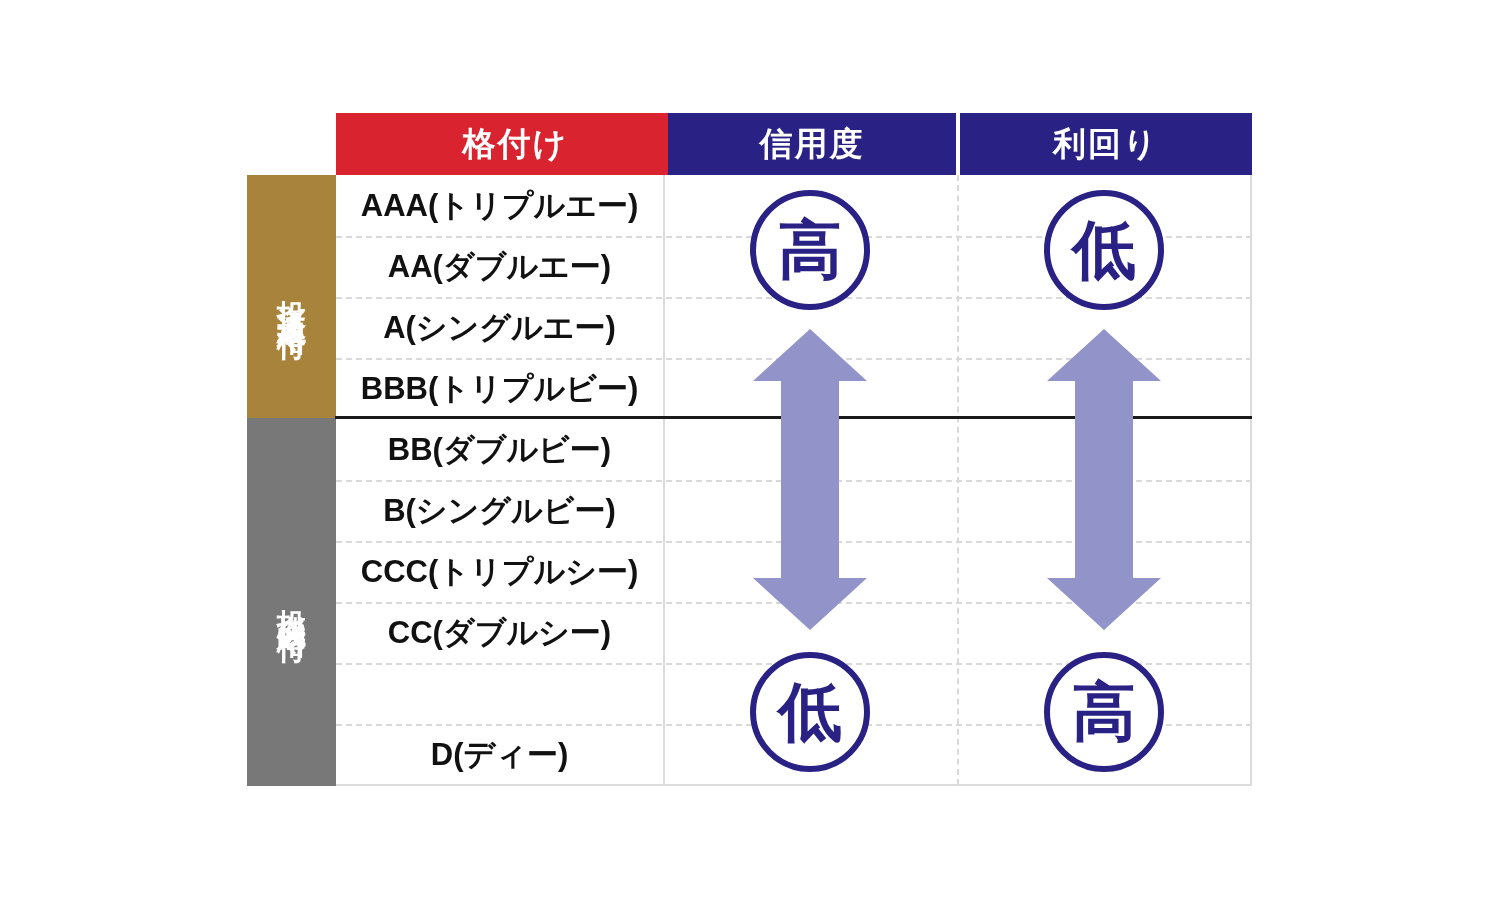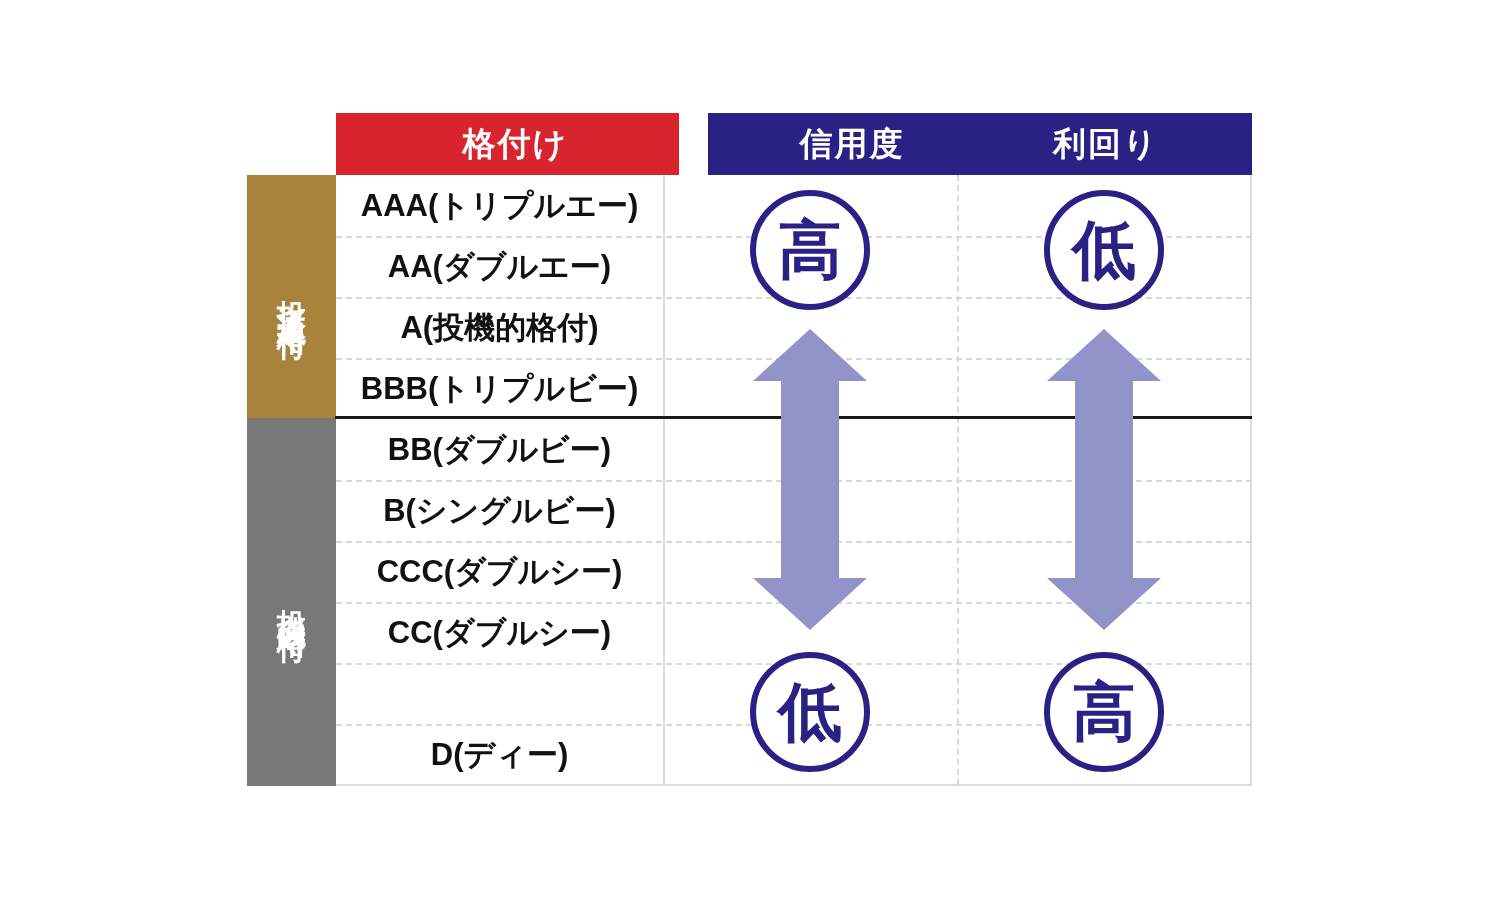--- a/index.html
+++ b/index.html
@@ -19,21 +19,21 @@
     height: 62px;
     display: flex;
     align-items: center;
     justify-content: center;
     color: #ffffff;
     font-size: 33px;
     font-weight: 700;
     letter-spacing: 2px;
   }
   .hdr-rating { left: 336px; width: 327px; background: #d9232e; padding-left: 16px; }
-  .hdr-credit { left: 668px; width: 288px; background: #2a2184; margin-left: 40px; }
+  .hdr-credit { left: 668px; width: 288px; background: #2a2184; }
   .hdr-yield  { left: 960px; width: 292px; background: #2a2184; }
 
   
   .band {
     position: absolute;
     left: 247px;
     width: 89px;
     display: flex;
     align-items: center;
     justify-content: center;
@@ -164,25 +164,25 @@
   <div class="hline" style="top:663px"></div>
   <div class="hline" style="top:724px"></div>
   <div class="hline-bottom"></div>
   <div class="vline-solid" style="left:663px"></div>
   <div class="vline-dashed" style="left:957px"></div>
   <div class="vline-solid" style="left:1250px"></div>
   <div class="divider-black"></div>
 
   <div class="rating-row" style="top:175px">AAA(トリプルエー)</div>
   <div class="rating-row" style="top:236px">AA(ダブルエー)</div>
-  <div class="rating-row" style="top:297px">A(投機的格付)</div>
+  <div class="rating-row" style="top:297px">A(シングルエー)</div>
   <div class="rating-row" style="top:358px">BBB(トリプルビー)</div>
   <div class="rating-row" style="top:419px">BB(ダブルビー)</div>
   <div class="rating-row" style="top:480px">B(シングルビー)</div>
-  <div class="rating-row" style="top:541px">CCC(ダブルシー)</div>
+  <div class="rating-row" style="top:541px">CCC(トリプルシー)</div>
   <div class="rating-row" style="top:602px">CC(ダブルシー)</div>
   <div class="rating-row" style="top:724px">D(ディー)</div>
 
   <svg class="arrow-svg arrow-credit" viewBox="0 0 120 301" aria-hidden="true">
     <polygon fill="#9193c9" points="60,0 117,52 89,52 89,249 117,249 60,301 3,249 31,249 31,52 3,52"></polygon>
   </svg>
   <svg class="arrow-svg arrow-yield" viewBox="0 0 120 301" aria-hidden="true">
     <polygon fill="#9193c9" points="60,0 117,52 89,52 89,249 117,249 60,301 3,249 31,249 31,52 3,52"></polygon>
   </svg>
 

